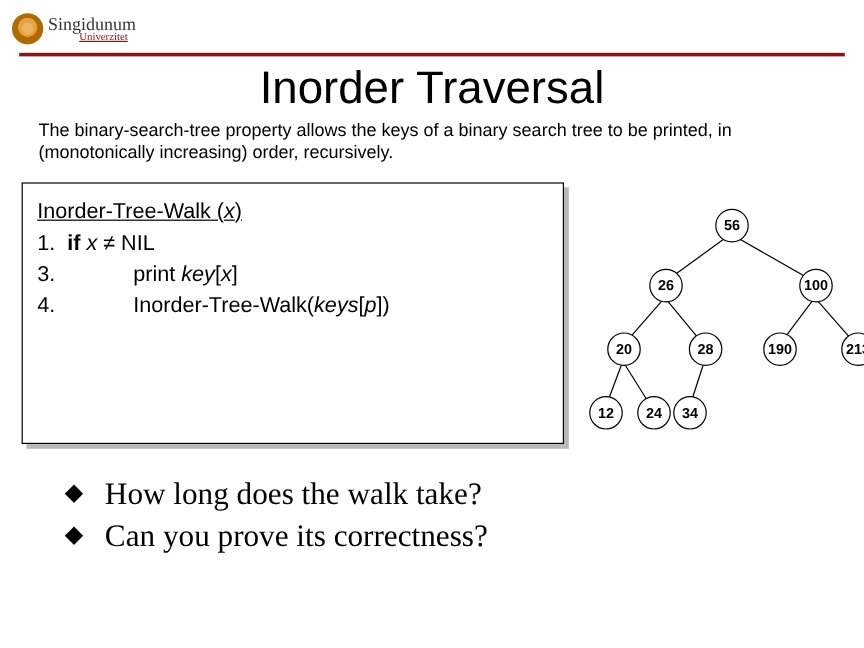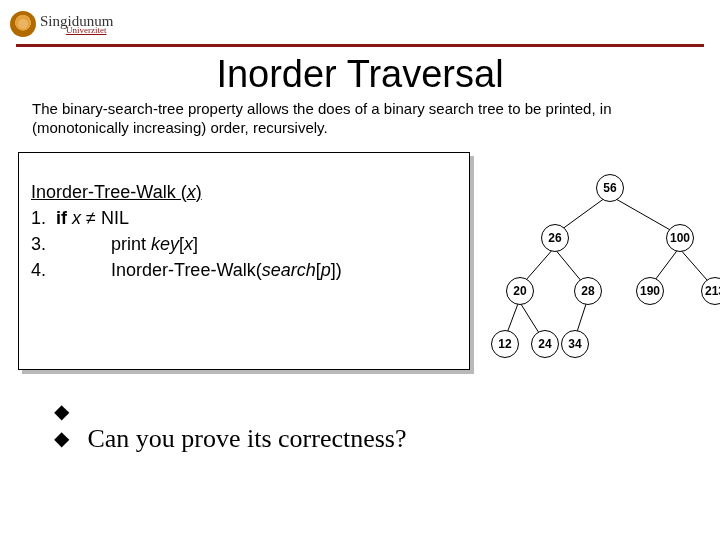--- a/index.html
+++ b/index.html
@@ -84,21 +84,21 @@
     width: 452px;
     height: 218px;
     background: #b9b9b9;
   }
   .algo-box {
     position: relative;
     width: 452px;
     height: 218px;
     background: #fff;
     border: 1px solid #000;
-    padding: 26px 12px;
+    padding: 10px 12px;
     box-sizing: border-box;
     font-size: 18px;
     line-height: 1.45;
   }
   .algo-box .hd {
     text-decoration: underline;
   }
   .algo-box .it { font-style: italic; }
   .algo-box .line { white-space: pre; }
   .tree-area {
@@ -156,29 +156,29 @@
       <span class="uni">Univerzitet</span>
     </div>
   </div>
 </div>
 <div class="rule-wrap">
   <div class="rule"></div>
 </div>
 
 <div class="title">Inorder Traversal</div>
 
-<div class="intro">The binary-search-tree property allows the does of a binary search tree to be printed, in (monotonically increasing) order,  recursively.</div>
+<div class="intro">The binary-search-tree property allows the keys of a binary search tree to be printed, in (monotonically increasing) order,  recursively.</div>
 
 <div class="content-row">
   <div class="algo-shadow"></div>
   <div class="algo-box">
     <div class="line"><span class="hd"><span>Inorder-Tree-Walk (</span><span class="it">x</span><span>)</span></span></div>
     <div class="line"><span>1.  </span><b>if </b><span class="it">x</span><span> ≠ NIL</span></div>
     <div class="line"><span>3.             print </span><span class="it">key</span><span>[</span><span class="it">x</span><span>]</span></div>
-    <div class="line"><span>4.             Inorder-Tree-Walk(</span><span class="it">search</span><span>[</span><span class="it">p</span><span>])</span></div>
+    <div class="line"><span>4.             Inorder-Tree-Walk(</span><span class="it">keys</span><span>[</span><span class="it">p</span><span>])</span></div>
   </div>
 
   <div class="tree-area">
     <svg class="edges">
       <line x1="110" y1="23" x2="55" y2="63" stroke="#000"></line>
       <line x1="110" y1="23" x2="180" y2="63" stroke="#000"></line>
       <line x1="55" y1="76" x2="20" y2="116" stroke="#000"></line>
       <line x1="55" y1="76" x2="88" y2="116" stroke="#000"></line>
       <line x1="180" y1="76" x2="150" y2="116" stroke="#000"></line>
       <line x1="180" y1="76" x2="215" y2="116" stroke="#000"></line>
@@ -215,18 +215,19 @@
       </div>
     <div class="node" style="left:62px;top:158px">
         <span>34</span>
       </div>
   </div>
 </div>
 
 <div class="bullets">
   <div class="row">
     <span class="dot">◆</span>
+    <span>How long does the walk take?</span>
   </div>
   <div class="row">
     <span class="dot">◆</span>
     <span>Can you prove its correctness?</span>
   </div>
 </div>
 
 </body></html>

